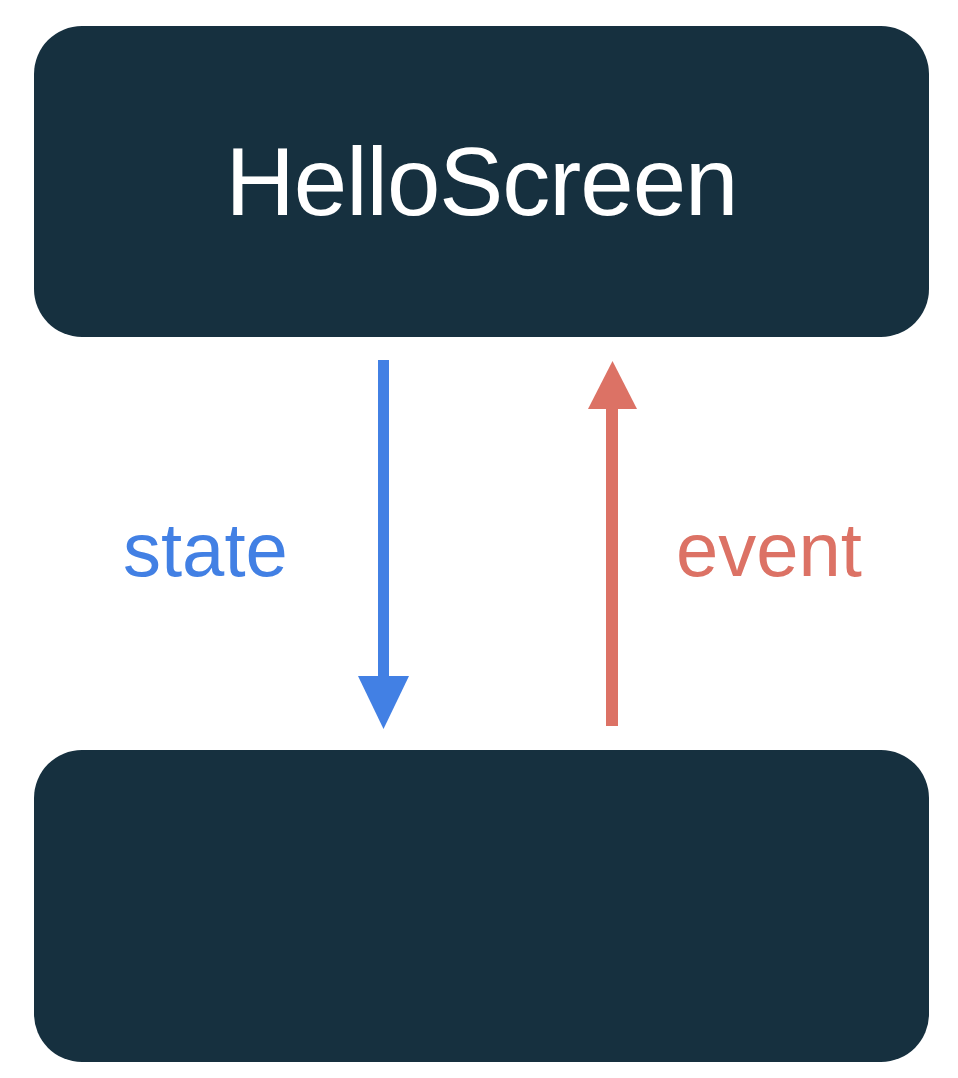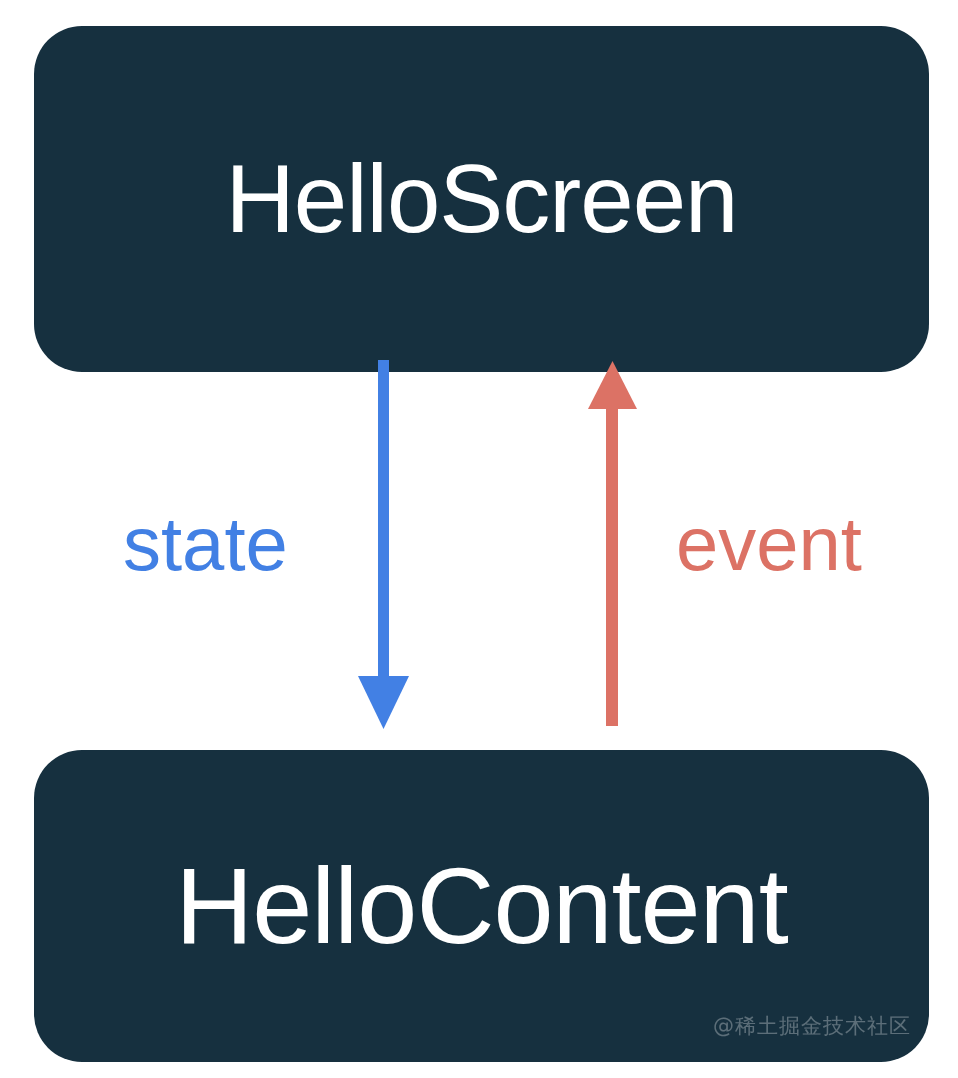--- a/index.html
+++ b/index.html
@@ -25,21 +25,21 @@
     width: 895px;
     background: #16303f;
     border-radius: 48px;
     display: flex;
     align-items: center;
     justify-content: center;
     box-sizing: border-box;
   }
   .node-screen {
     top: 26px;
-    height: 346px;
+    height: 311px;
   }
   .node-content {
     top: 750px;
     height: 312px;
   }
   .node-label {
     color: #ffffff;
     font-family: "Liberation Sans", sans-serif;
     font-weight: 400;
     letter-spacing: -1px;
@@ -62,20 +62,21 @@
 
   
   .edge-label {
     position: absolute;
     font-family: "Liberation Sans", sans-serif;
     font-weight: 400;
     font-size: 76px;
     line-height: 1;
     white-space: nowrap;
     user-select: none;
+    margin-top: 6px;
   }
   .edge-label-state {
     left: 123px;
     top: 506px;
     color: #4280e4;
   }
   .edge-label-event {
     left: 676px;
     top: 506px;
     color: #dc7265;
@@ -115,17 +116,15 @@
       <rect x="606" y="406" width="12" height="320" fill="#dc7265"></rect>
       <polygon points="588,409 637,409 612.5,361" fill="#dc7265"></polygon>
     </g>
   </svg>
 
   <div class="edge-label edge-label-state">state</div>
 
   <div class="edge-label edge-label-event">event</div>
 
   <div class="node node-content">
-    <span class="node-label">HelloContent</span>
-    <div class="watermark">@稀土掘金技术社区</div>
   </div>
 
 </div>
 
 </body></html>

